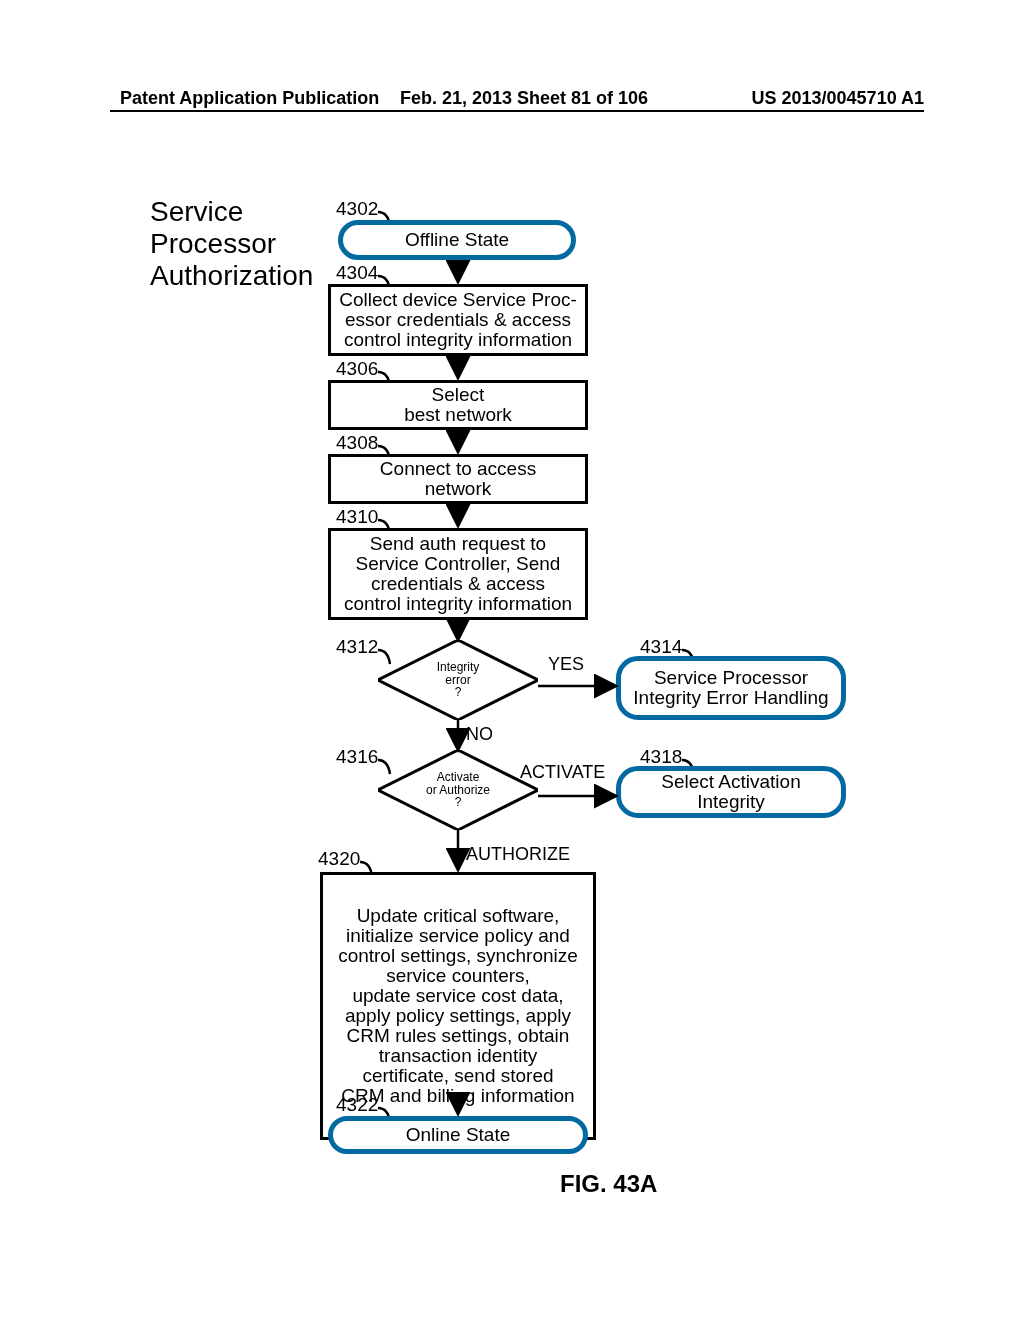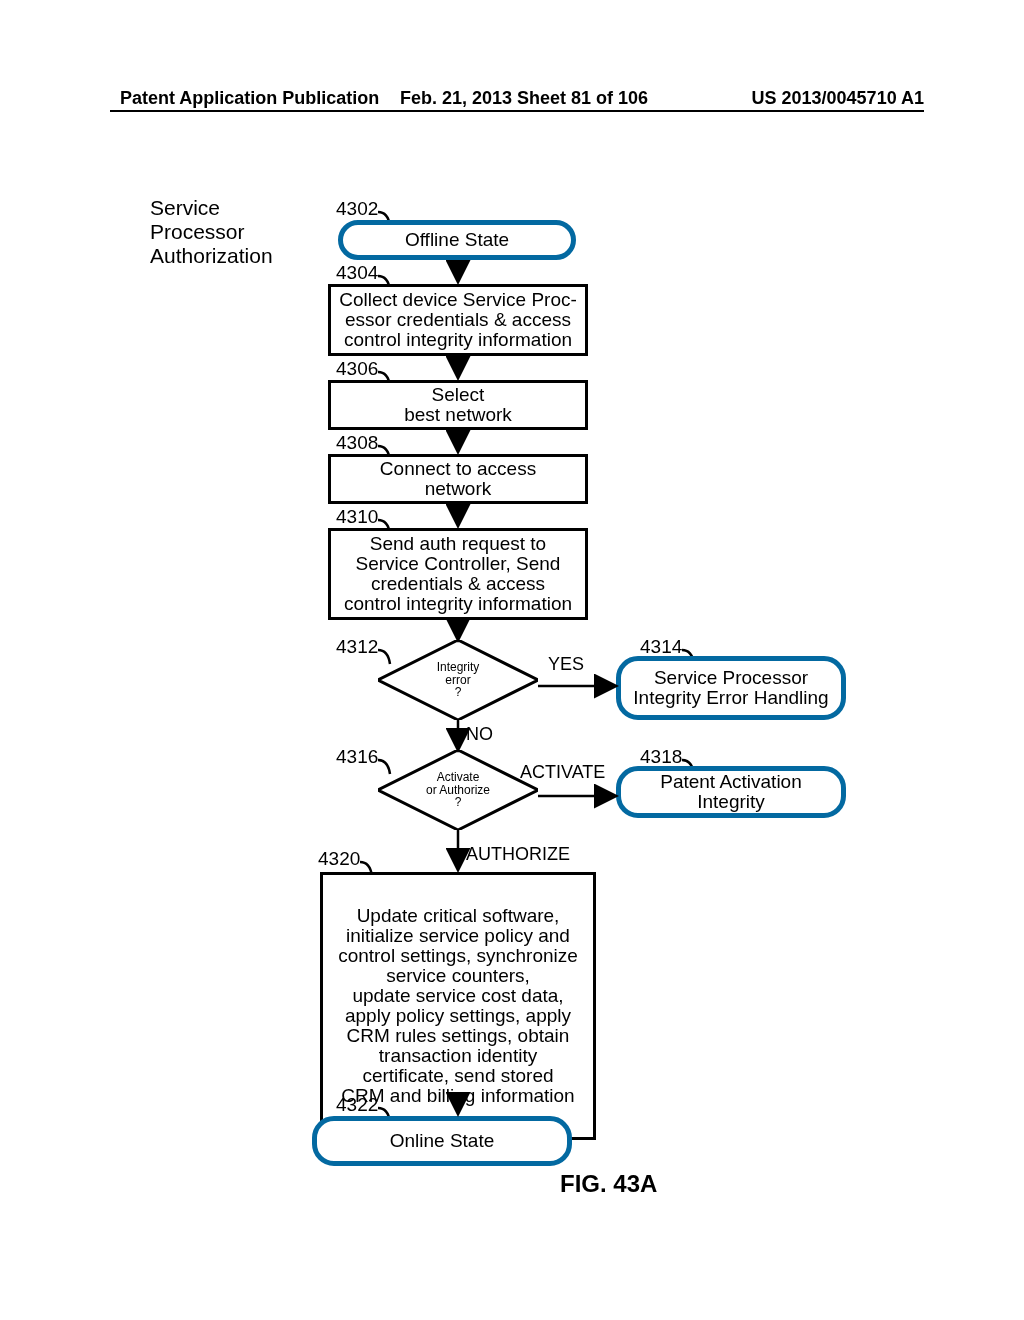--- a/index.html
+++ b/index.html
@@ -20,21 +20,21 @@
     font-size: 18px;
   }
   .hdr-left { position: absolute; left: 120px; }
   .hdr-center { position: absolute; left: 400px; }
   .hdr-right { position: absolute; right: 100px; }
   .rule { position: absolute; top: 110px; left: 110px; right: 100px; height: 0;
           border-top: 2px solid #000; }
 
   .title {
     position: absolute; left: 150px; top: 196px;
-    font-size: 21px;
+    font-size: 28px;
   }
   .title div { line-height: 1.15; }
 
   .fig-label {
     position: absolute; left: 560px; top: 1170px;
     font-weight: bold; font-size: 24px;
   }
 
   svg.arrowdefs { position:absolute; left:0; top:0; width:0; height:0; }
   .reftag {
@@ -217,21 +217,21 @@
     </div>
   </div>
 
   <div class="reftag" style="left:640px; top:746px;">4318</div>
   <div class="hook" style="left:682px; top:758px;">
     <svg width="26" height="18">
         <path d="M0 2 Q10 2 12 16" stroke="#000" stroke-width="2.5" fill="none"></path>
       </svg>
   </div>
   <div class="terminal" style="left:616px; top:766px; width:230px; height:52px;">
-    <span>Patent Activation</span>
+    <span>Select Activation</span>
     <span>Integrity</span>
   </div>
 
   <div class="reftag" style="left:318px; top:848px;">4320</div>
   <div class="hook" style="left:360px; top:860px;">
     <svg width="26" height="18">
         <path d="M0 2 Q10 2 12 16" stroke="#000" stroke-width="2.5" fill="none"></path>
       </svg>
   </div>
   <div class="proc" style="left:320px; top:872px; width:276px; height:268px;">
@@ -246,21 +246,21 @@
     <span>certificate, send stored</span>
     <span>CRM and billing information</span>
   </div>
 
   <div class="reftag" style="left:336px; top:1094px;">4322</div>
   <div class="hook" style="left:378px; top:1106px;">
     <svg width="26" height="18">
         <path d="M0 2 Q10 2 12 16" stroke="#000" stroke-width="2.5" fill="none"></path>
       </svg>
   </div>
-  <div class="terminal" style="left:312px; top:1116px; width:260px; height:50px;">
+  <div class="terminal" style="left:328px; top:1116px; width:260px; height:38px;">
     <span>Online State</span>
   </div>
 
   <div class="arrow" style="left:454px; top:260px;">
     <svg width="8" height="24">
         <line x1="4" y1="0" x2="4" y2="20" stroke="#000" stroke-width="2.5" marker-end="url(#ah)"></line>
       </svg>
   </div>
 
   <div class="arrow" style="left:454px; top:356px;">

